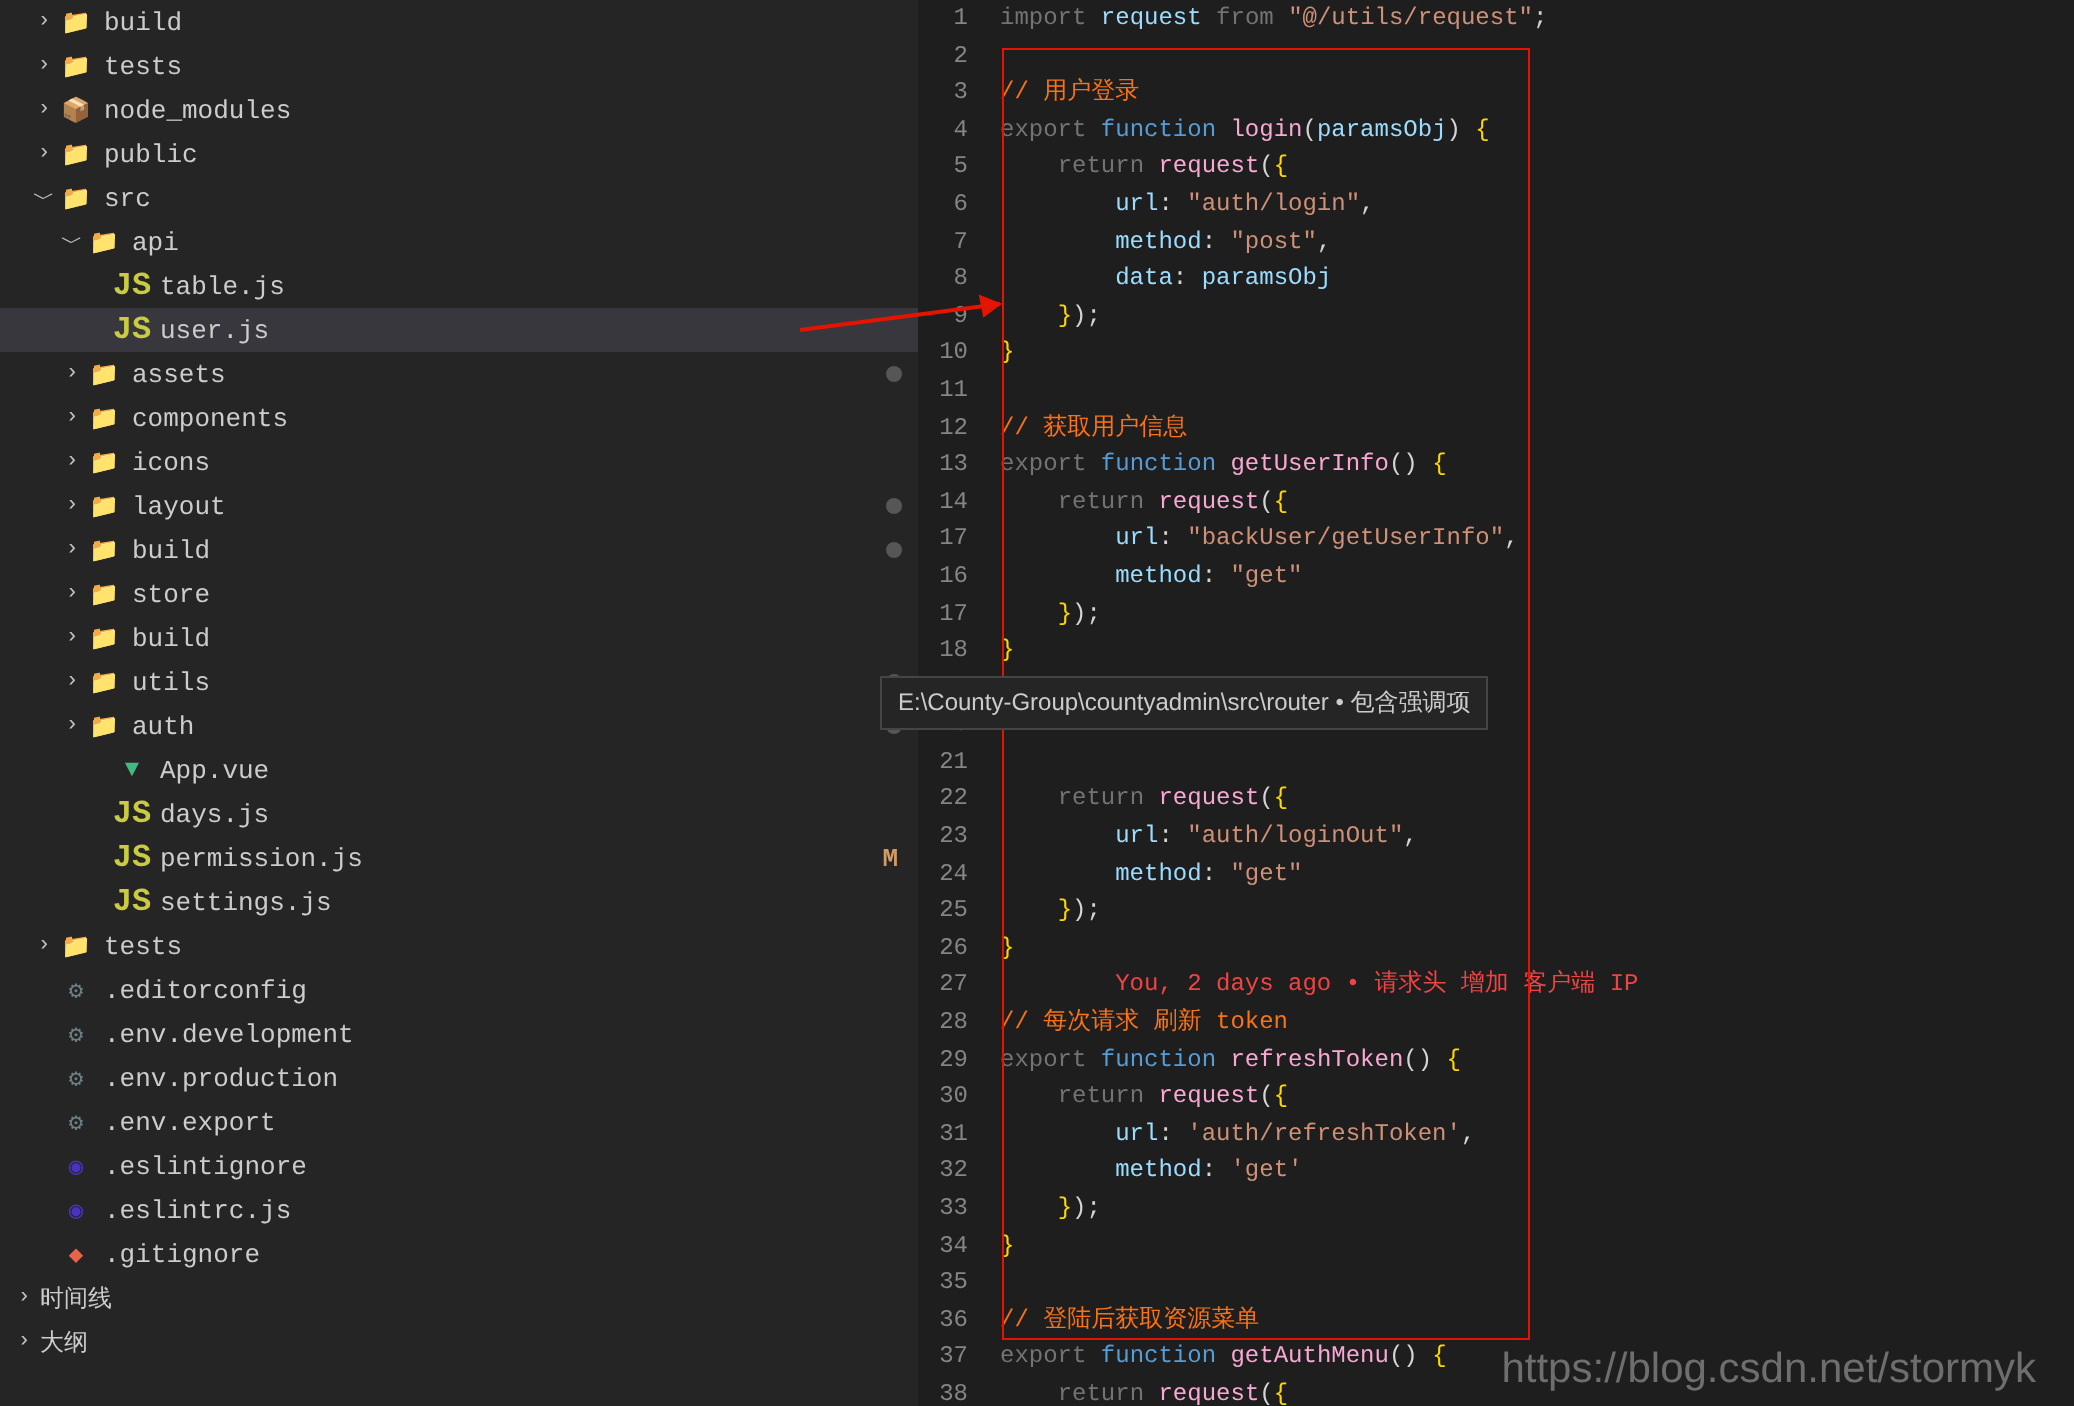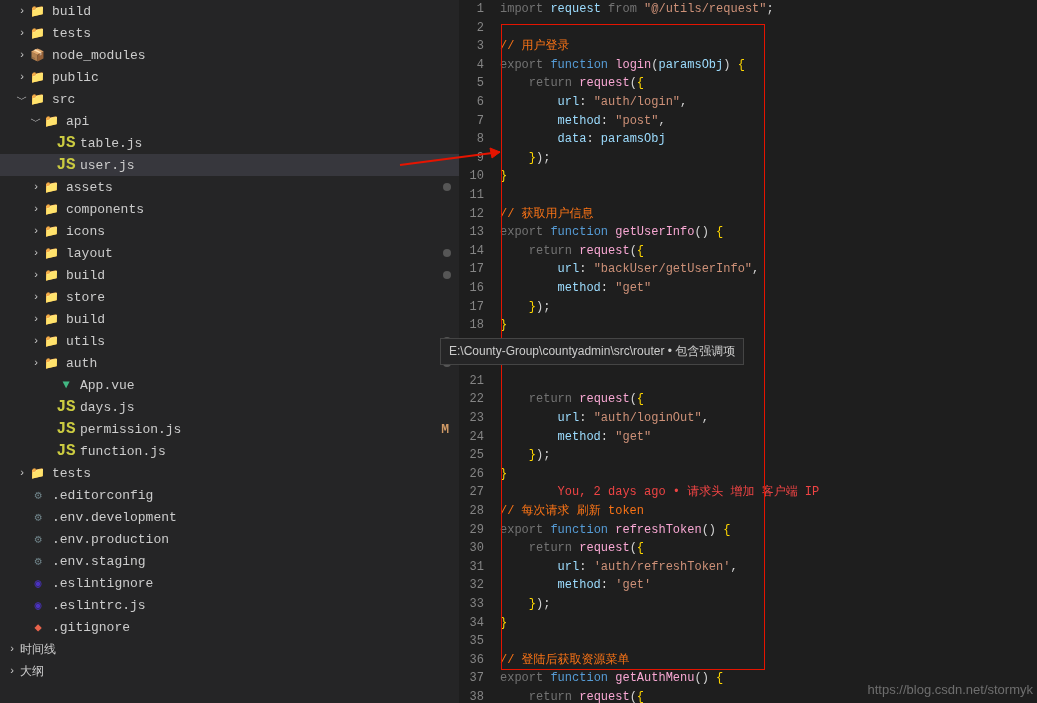--- a/index.html
+++ b/index.html
@@ -88,22 +88,22 @@
     background: #252526;
     border: 1px solid #454545;
     color: #cccccc;
     font-size: 12px;
     padding: 4px 8px;
     z-index: 10;
     font-family: "Segoe UI", sans-serif;
     margin-left: 36px;
   }
   .watermark {
-    position: absolute; right: 4px; bottom: 6px;
-    color: #6e6e6e; font-size: 13px;
+    position: absolute; right: 19px; bottom: 6px;
+    color: #6e6e6e; font-size: 21px;
     font-family: Arial, sans-serif;
   }
   
   .kw { color: #737373; }
   .kw2 { color: #569cd6; }
   .fn { color: #f9a8d4; }
   .str { color: #ce9178; }
   .cm { color: #f97316; }
   .prop { color: #9cdcfe; }
   .par { color: #d4d4d4; }
@@ -219,21 +219,21 @@
         </div>
         <div class="tree-row" style="padding-left: 42px; position: relative;">
           <span class="chevron"></span>
           <span class="icon js-icon">JS</span>
           <span>permission.js</span>
           <span class="row-status">M</span>
         </div>
         <div class="tree-row" style="padding-left: 42px; position: relative;">
           <span class="chevron"></span>
           <span class="icon js-icon">JS</span>
-          <span>function.js</span>
+          <span>settings.js</span>
         </div>
         <div class="tree-row" style="padding-left: 14px; position: relative;">
           <span class="chevron" style="transform: none;">›</span>
           <span class="icon folder-teal">📁</span>
           <span>tests</span>
         </div>
         <div class="tree-row" style="padding-left: 14px; position: relative;">
           <span class="chevron"></span>
           <span class="icon ed-icon">⚙</span>
           <span>.editorconfig</span>
@@ -244,21 +244,21 @@
           <span>.env.development</span>
         </div>
         <div class="tree-row" style="padding-left: 14px; position: relative;">
           <span class="chevron"></span>
           <span class="icon gear-icon">⚙</span>
           <span>.env.production</span>
         </div>
         <div class="tree-row" style="padding-left: 14px; position: relative;">
           <span class="chevron"></span>
           <span class="icon gear-icon">⚙</span>
-          <span>.env.staging</span>
+          <span>.env.export</span>
         </div>
         <div class="tree-row" style="padding-left: 14px; position: relative;">
           <span class="chevron"></span>
           <span class="icon eslint-icon">◉</span>
           <span>.eslintignore</span>
         </div>
         <div class="tree-row" style="padding-left: 14px; position: relative;">
           <span class="chevron"></span>
           <span class="icon eslint-icon">◉</span>
           <span>.eslintrc.js</span>

